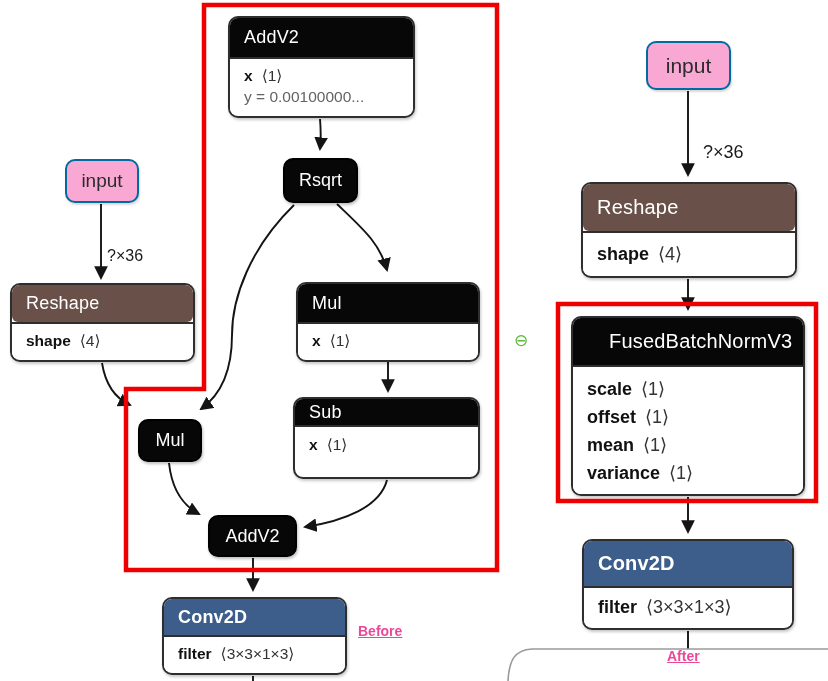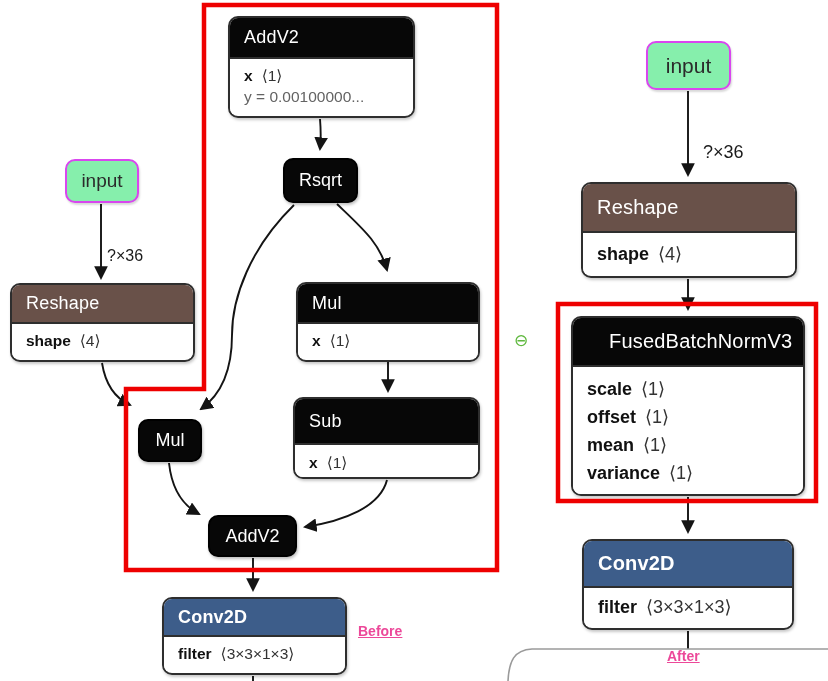--- a/index.html
+++ b/index.html
@@ -15,21 +15,21 @@
   .node {
     position:absolute; box-sizing:border-box; background:#ffffff;
     border:2px solid #2e2e2e; border-radius:10px; overflow:hidden;
     box-shadow:1px 2px 3px rgba(0,0,0,0.22); z-index:2;
   }
   .node-header {
     color:#ffffff; display:flex; align-items:center; padding-left:14px;
     box-sizing:border-box; letter-spacing:0.2px;
   }
   .hdr-black { background:#070707; }
-  .hdr-brown { background:#695149; }
+  .hdr-brown { background:#695149;border-radius:6px; }
   .hdr-blue  { background:#3d5d8a;font-weight:bold; }
   .node-body {
     border-top:2px solid #2e2e2e; background:#ffffff; box-sizing:border-box;
     display:flex; flex-direction:column; justify-content:center; padding-left:14px;
   }
   .attr-row { display:flex; align-items:baseline; gap:9px; color:#222; }
   .attr-name { font-weight:bold; color:#111; }
   .attr-val { color:#333; }
   .attr-muted { color:#636363; }
 
@@ -43,22 +43,22 @@
   
   .pill {
     position:absolute; box-sizing:border-box; background:#070707; color:#fff;
     border:2px solid #000; border-radius:10px; display:flex; align-items:center;
     justify-content:center; font-size:18px; z-index:2;
     box-shadow:1px 2px 3px rgba(0,0,0,0.25);
   }
 
   
   .io {
-    position:absolute; box-sizing:border-box; background:#86efac; color:#2b2b2b;
-    border:2px solid #d946ef; border-radius:10px; display:flex; align-items:center;
+    position:absolute; box-sizing:border-box; background:#f9a8d4; color:#2b2b2b;
+    border:2px solid #0369a1; border-radius:10px; display:flex; align-items:center;
     justify-content:center; z-index:2; box-shadow:1px 2px 2px rgba(0,0,0,0.15);
   }
   .io.L { font-size:19px; }
   .io.R { font-size:21px; }
 
   
   .edge-label { position:absolute; color:#1a1a1a; z-index:2;margin-top:16px; }
   .phase-label { position:absolute; font-weight:bold; color:#ec4899; font-size:14px; z-index:4;text-decoration:underline; }
   .diff-symbol {
     position:absolute; color:#5fb83e; font-size:17px; line-height:1; z-index:4;
@@ -133,21 +133,21 @@
     <div class="node-header hdr-black" style="height:38px;">Mul</div>
     <div class="node-body" style="height:36px;">
       <div class="attr-row">
         <span class="attr-name">x</span>
           <span class="attr-val">⟨1⟩</span>
       </div>
     </div>
   </div>
 
   <div class="node L" style="left:293px; top:397px; width:187px; height:82px;">
-    <div class="node-header hdr-black" style="height:44px;">Sub</div>
+    <div class="node-header hdr-black" style="height:26px;">Sub</div>
     <div class="node-body" style="height:37px;">
       <div class="attr-row">
         <span class="attr-name">x</span>
           <span class="attr-val">⟨1⟩</span>
       </div>
     </div>
   </div>
 
   <div class="pill" style="left:138px; top:419px; width:64px; height:43px;">
     <span>Mul</span>

